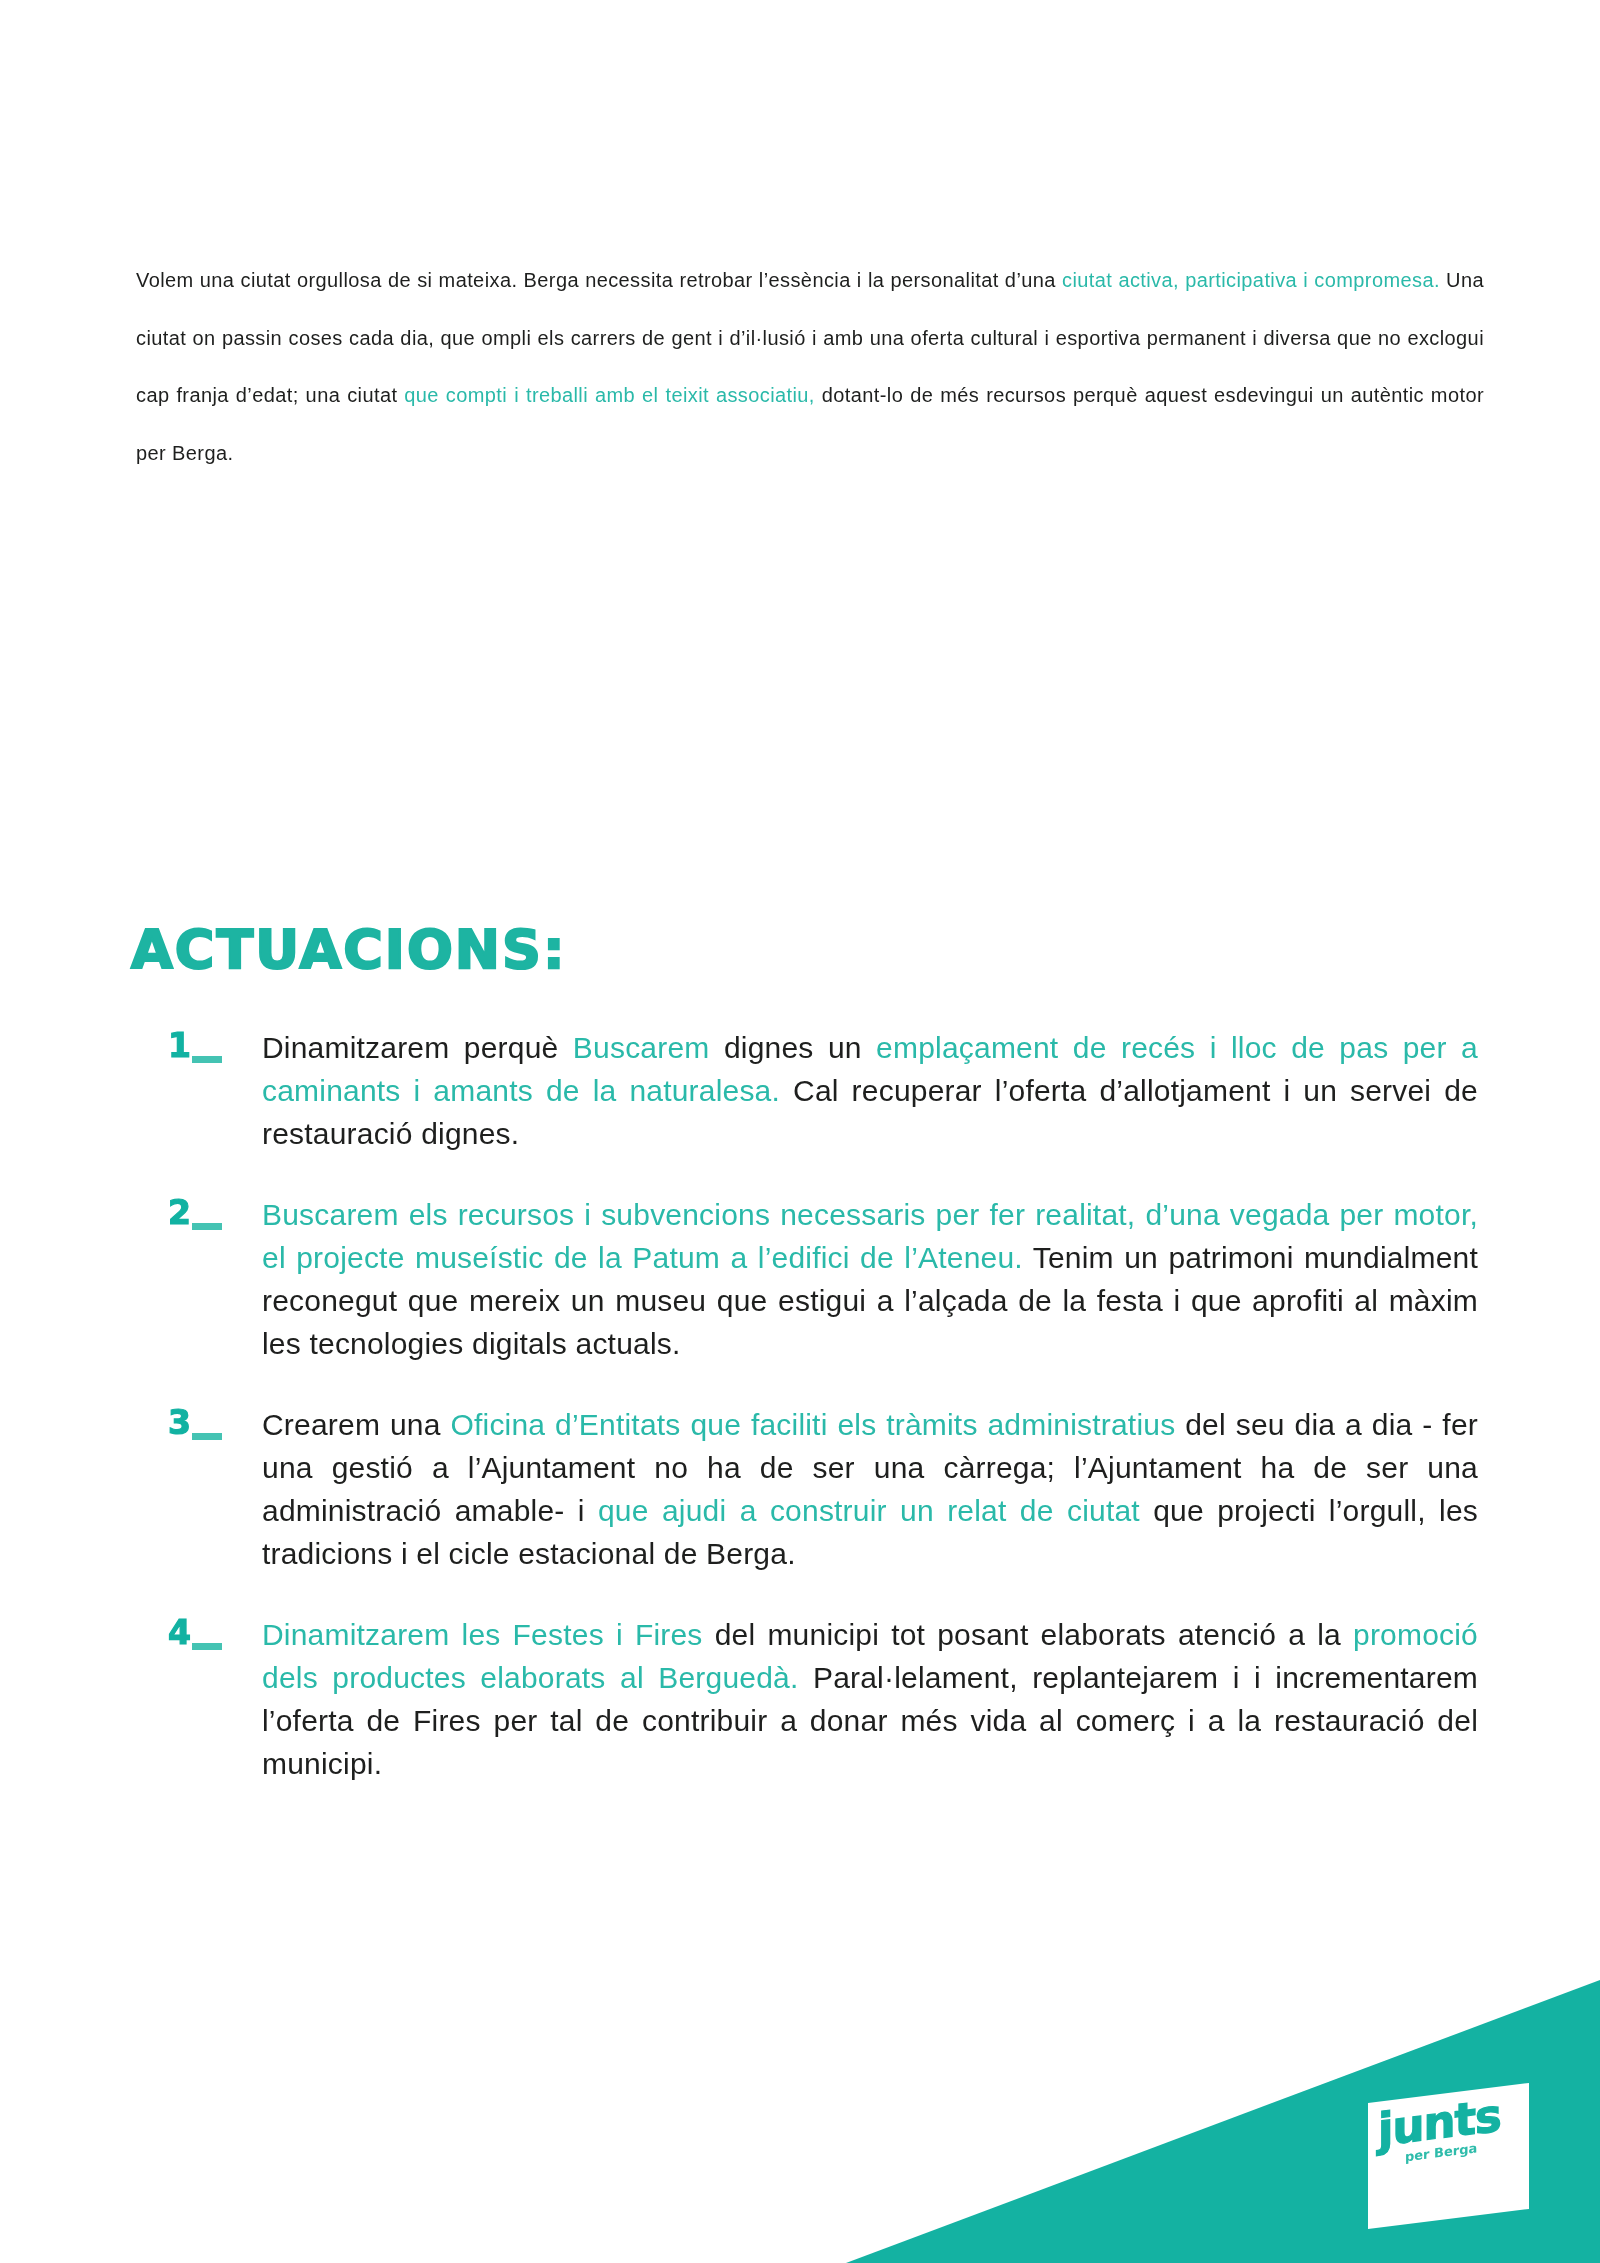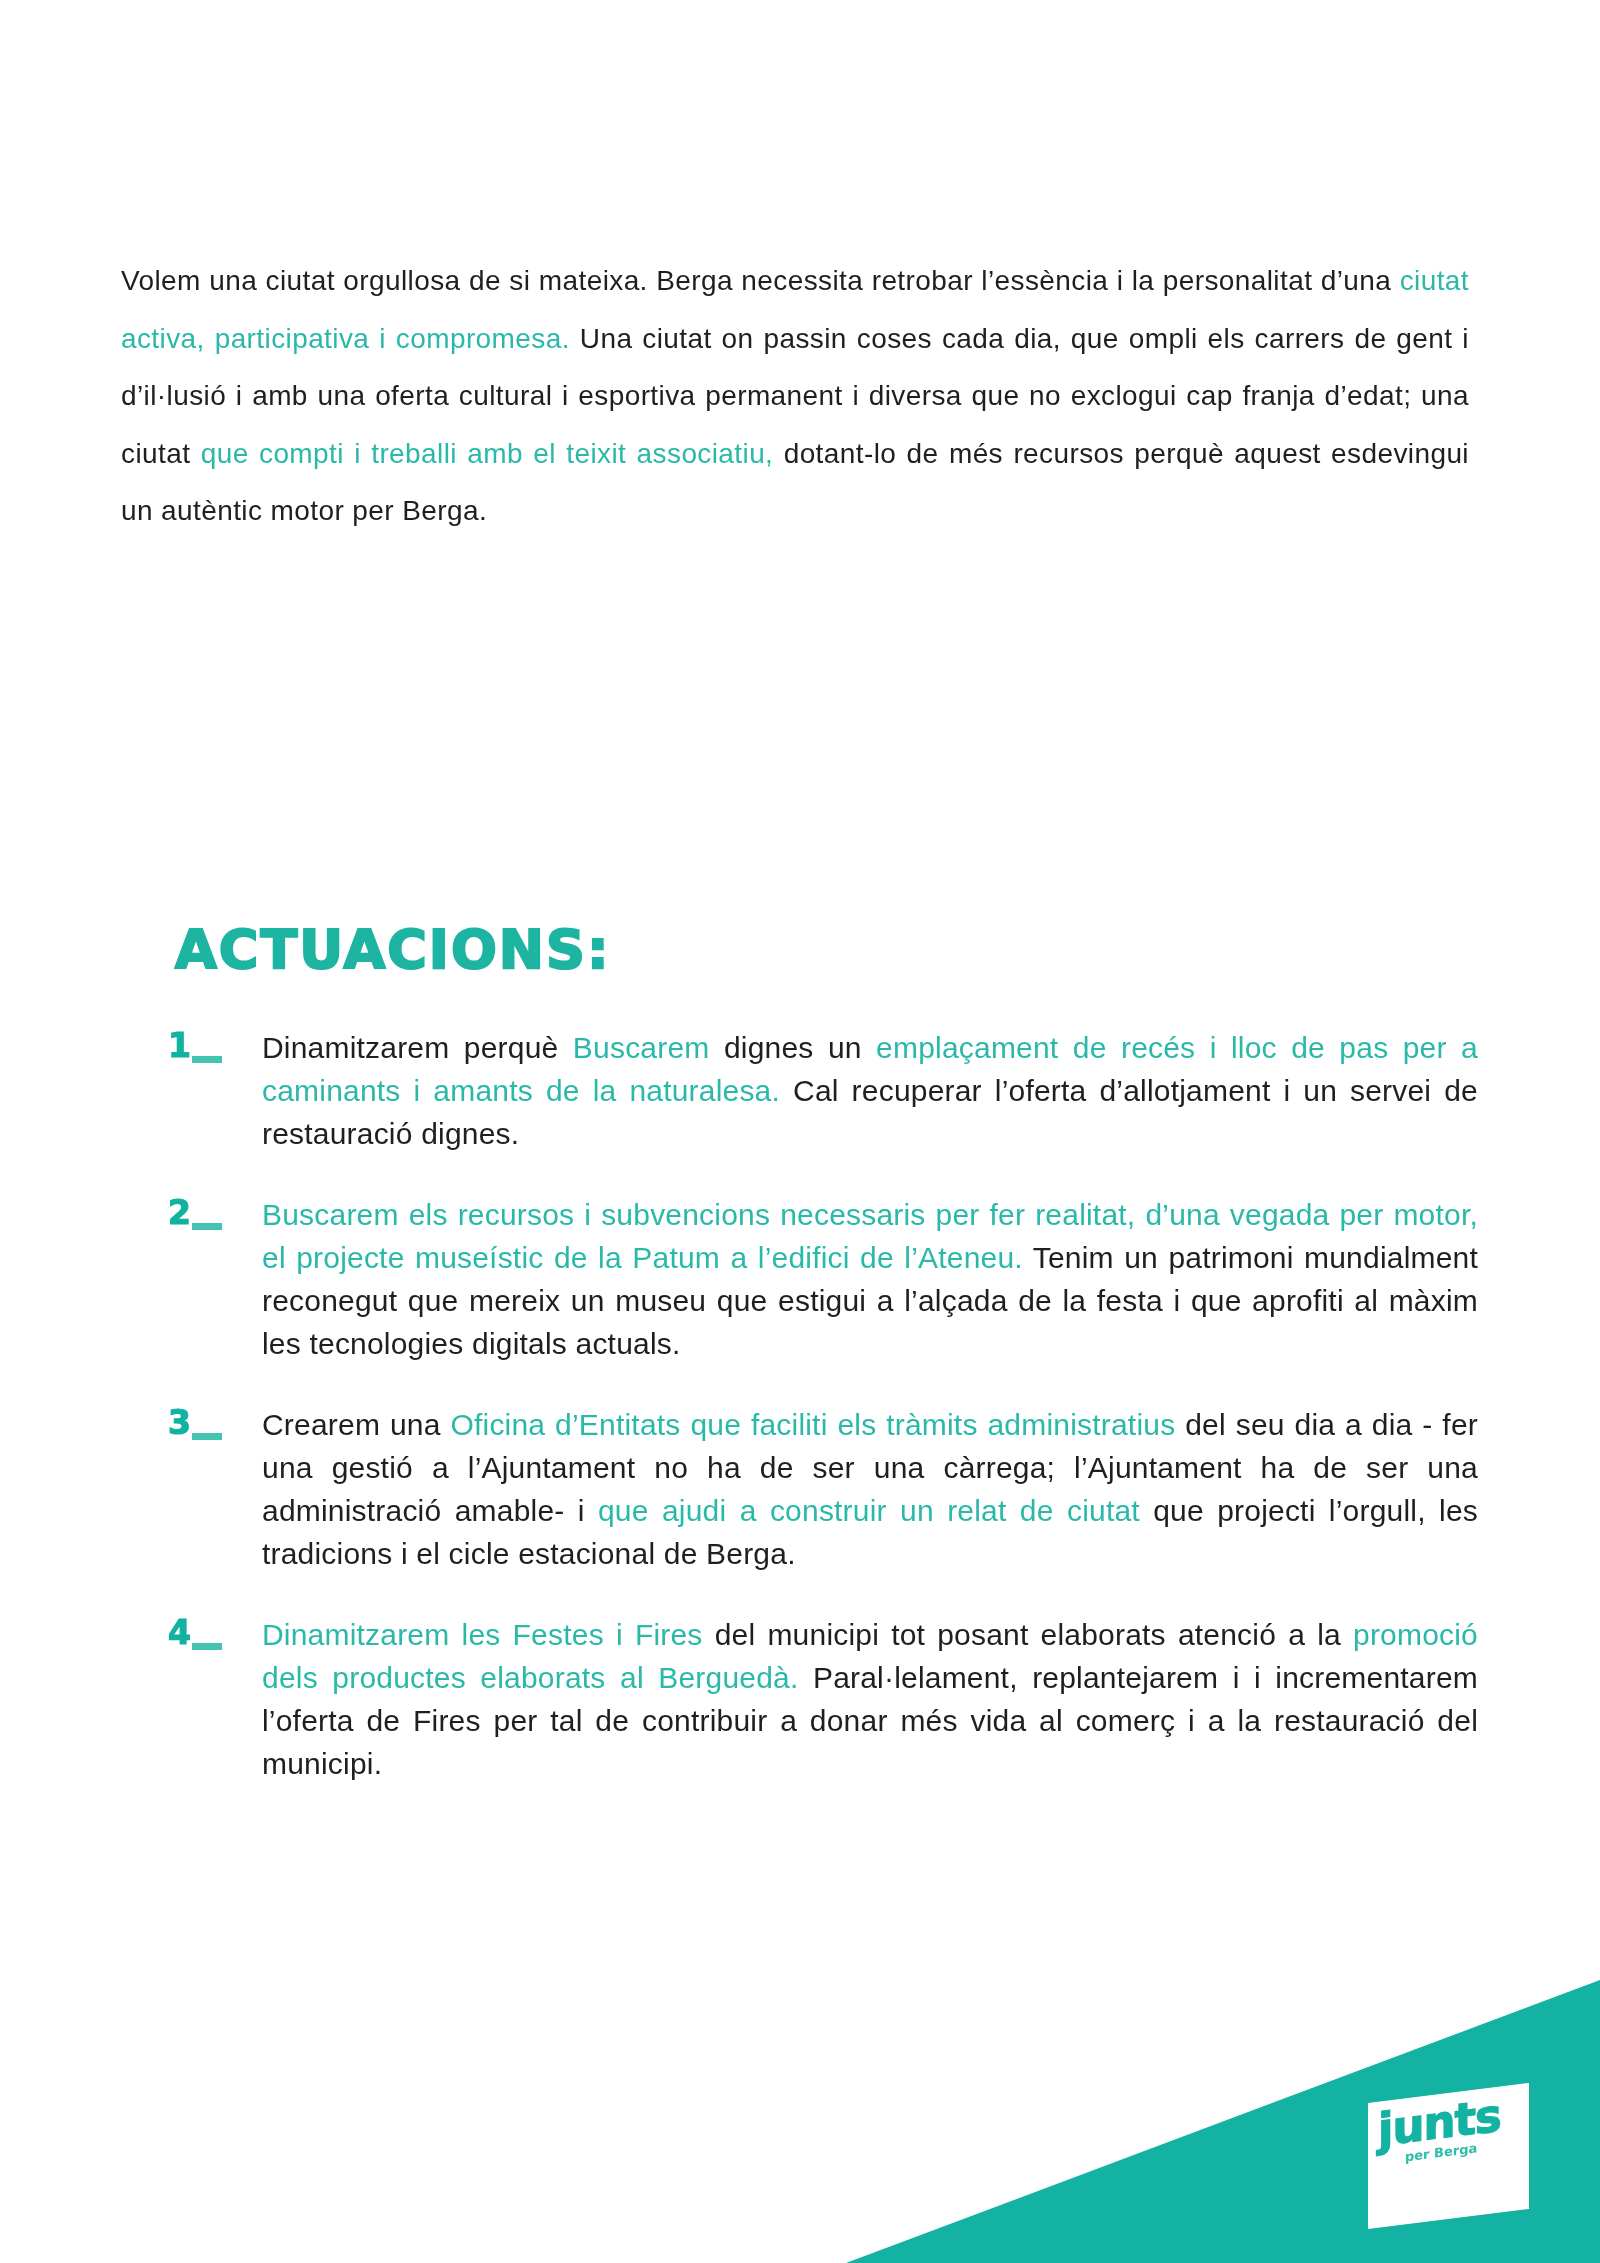--- a/index.html
+++ b/index.html
@@ -8,40 +8,39 @@
     position: relative;
     width: 1600px;
     height: 2263px;
     background: #ffffff;
     overflow: hidden;
     font-family: "Liberation Sans", sans-serif;
     color: #1e1f1e;
   }
   .intro {
     position: absolute;
-    left: 121px;
+    left: 136px;
     top: 252px;
     width: 1348px;
-    font-size: 28px;
+    font-size: 20px;
     line-height: 57.5px;
     letter-spacing: 0.4px;
     text-align: justify;
     color: #1e1f1e;
   }
   .hl { color: #2ab9a9; }
   .heading {
     position: absolute;
     left: 131px;
     top: 918px;
     font-family: "DejaVu Sans", "Liberation Sans", sans-serif;
     font-size: 54px;
     font-weight: 900;
     letter-spacing: 2px;
     color: #1db4a2;
-    margin-left: 44px;
     -webkit-text-stroke: 2.2px #1db4a2;
   }
   .items {
     position: absolute;
     left: 164px;
     top: 1026px;
     width: 1314px;
   }
   .item {
     display: flex;

